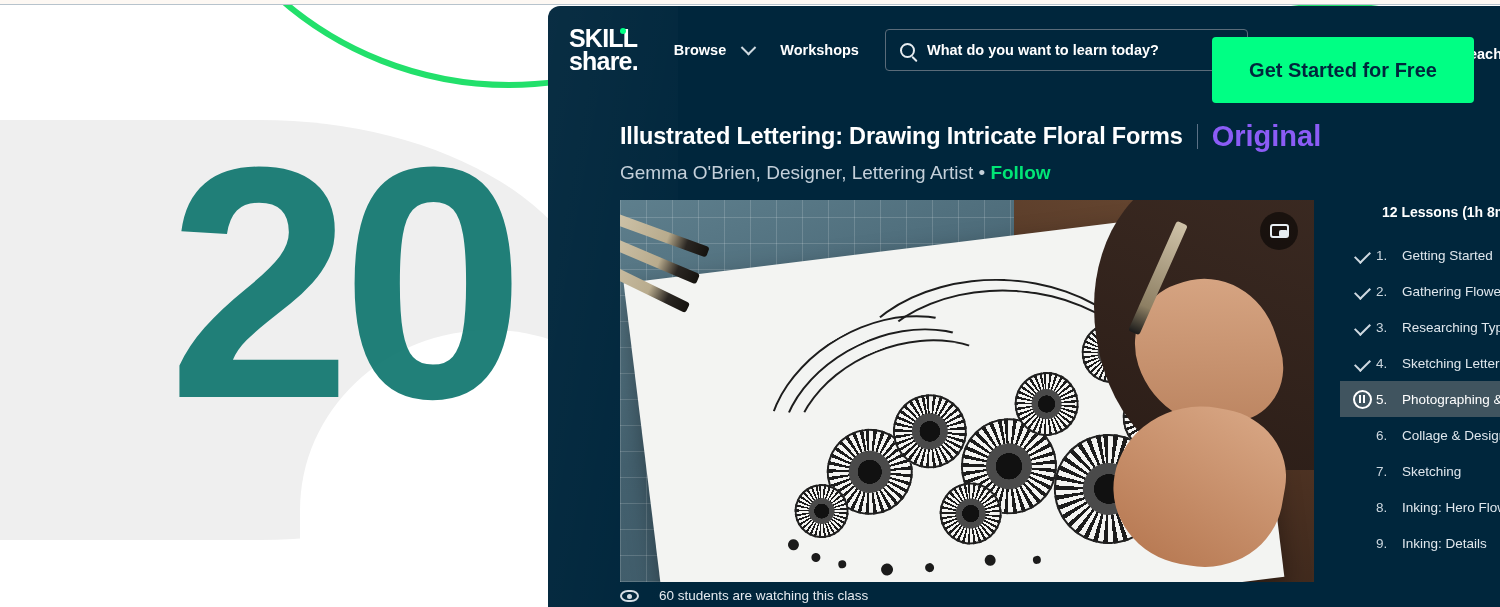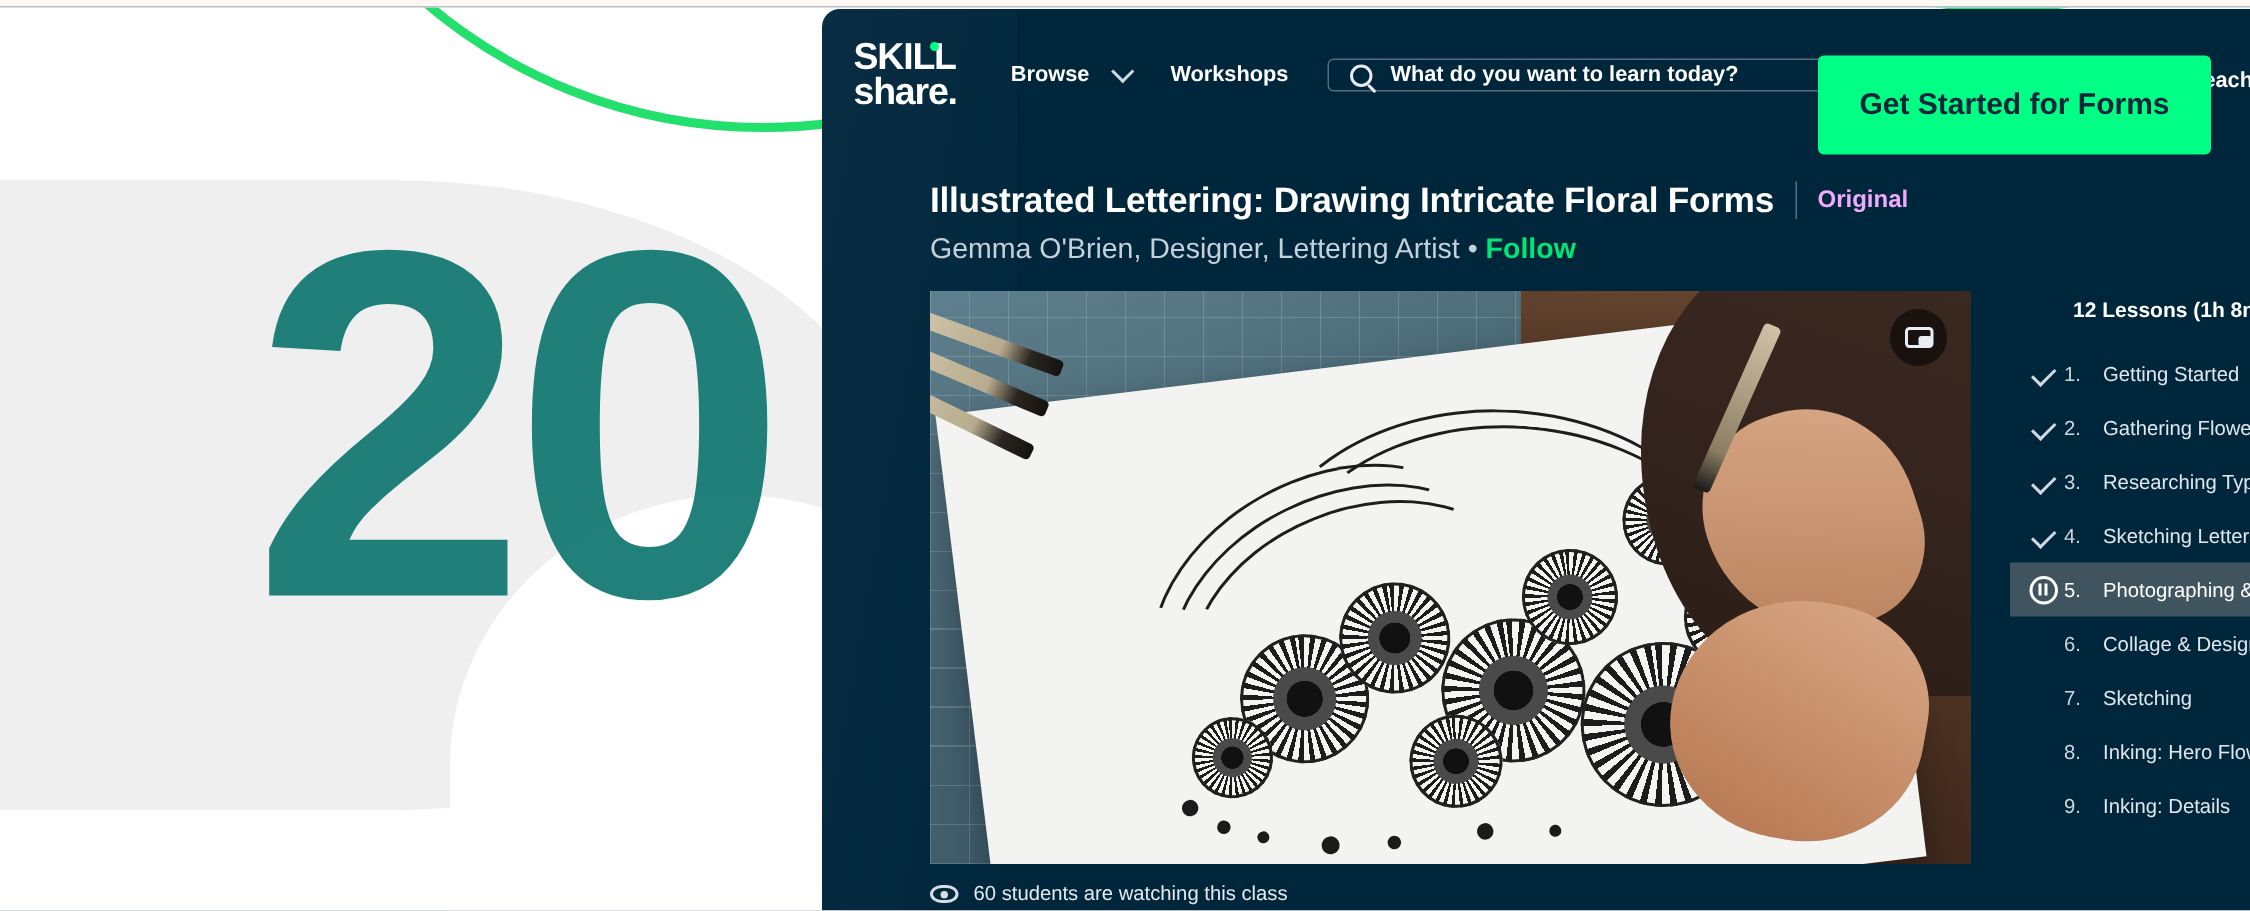--- a/index.html
+++ b/index.html
@@ -204,21 +204,21 @@
   .chev {
     width: 11px; height: 11px;
     border-right: 2px solid #cfd9e0;
     border-bottom: 2px solid #cfd9e0;
     transform: rotate(45deg) translate(-2px,-2px);
   }
   .nav-workshops { margin-right: 26px; }
 
   .search {
     position: relative;
-    width: 363px; height: 22px;
+    width: 363px; height: 42px;
     border: 1px solid #5a6b79;
     border-radius: 4px;
     display: flex;
     align-items: center;
     padding-left: 14px;
     cursor: text;
   }
   .search-icon {
     width: 15px; height: 15px;
     border: 2px solid #e6ecf0;
@@ -284,22 +284,22 @@
     font-size: 23.5px;
     font-weight: 700;
     letter-spacing: -0.2px;
     white-space: nowrap;
   }
   .title-sep {
     width: 1px; height: 25px;
     background: #5b7186;
   }
   .course-badge {
-    color: #f0abfc;
-    font-size: 16px;
+    color: #8b5cf6;
+    font-size: 29px;
     font-weight: 700;
     white-space: nowrap;
   }
   .course-sub {
     margin-top: 9px;
     font-size: 19px;
     color: #c4d0da;
     white-space: nowrap;
   }
   .follow {
@@ -456,21 +456,21 @@
     width: 9px; height: 7px;
     background: #e8eef2;
     border-radius: 2px;
   }
 
   .watchers {
     position: absolute;
     left: 72px; top: 582px;
     display: flex;
     align-items: center;
-    gap: 10px;
+    gap: 20px;
     z-index: 6;
   }
   .eye {
     width: 19px; height: 12px;
     border: 2px solid #d6dee5;
     border-radius: 50% / 60%;
     position: relative;
   }
   .eye::after {
     content: "";
@@ -598,21 +598,21 @@
       <span class="nav-link nav-workshops">Workshops</span>
 
       <div class="search">
         <span class="search-icon"></span>
         <span class="search-ph">What do you want to learn today?</span>
       </div>
 
       <span class="teach-link">Teach</span>
     </nav>
 
-    <button class="cta">Get Started for Forms</button>
+    <button class="cta">Get Started for Free</button>
 
     <header class="course-head">
       <div class="course-title-row">
         <h2 class="course-title">Illustrated Lettering: Drawing Intricate Floral Forms</h2>
         <span class="title-sep"></span>
         <span class="course-badge">Original</span>
       </div>
       <div class="course-sub">
         <span>Gemma O'Brien, Designer, Lettering Artist • </span><span class="follow">Follow</span>
       </div>

